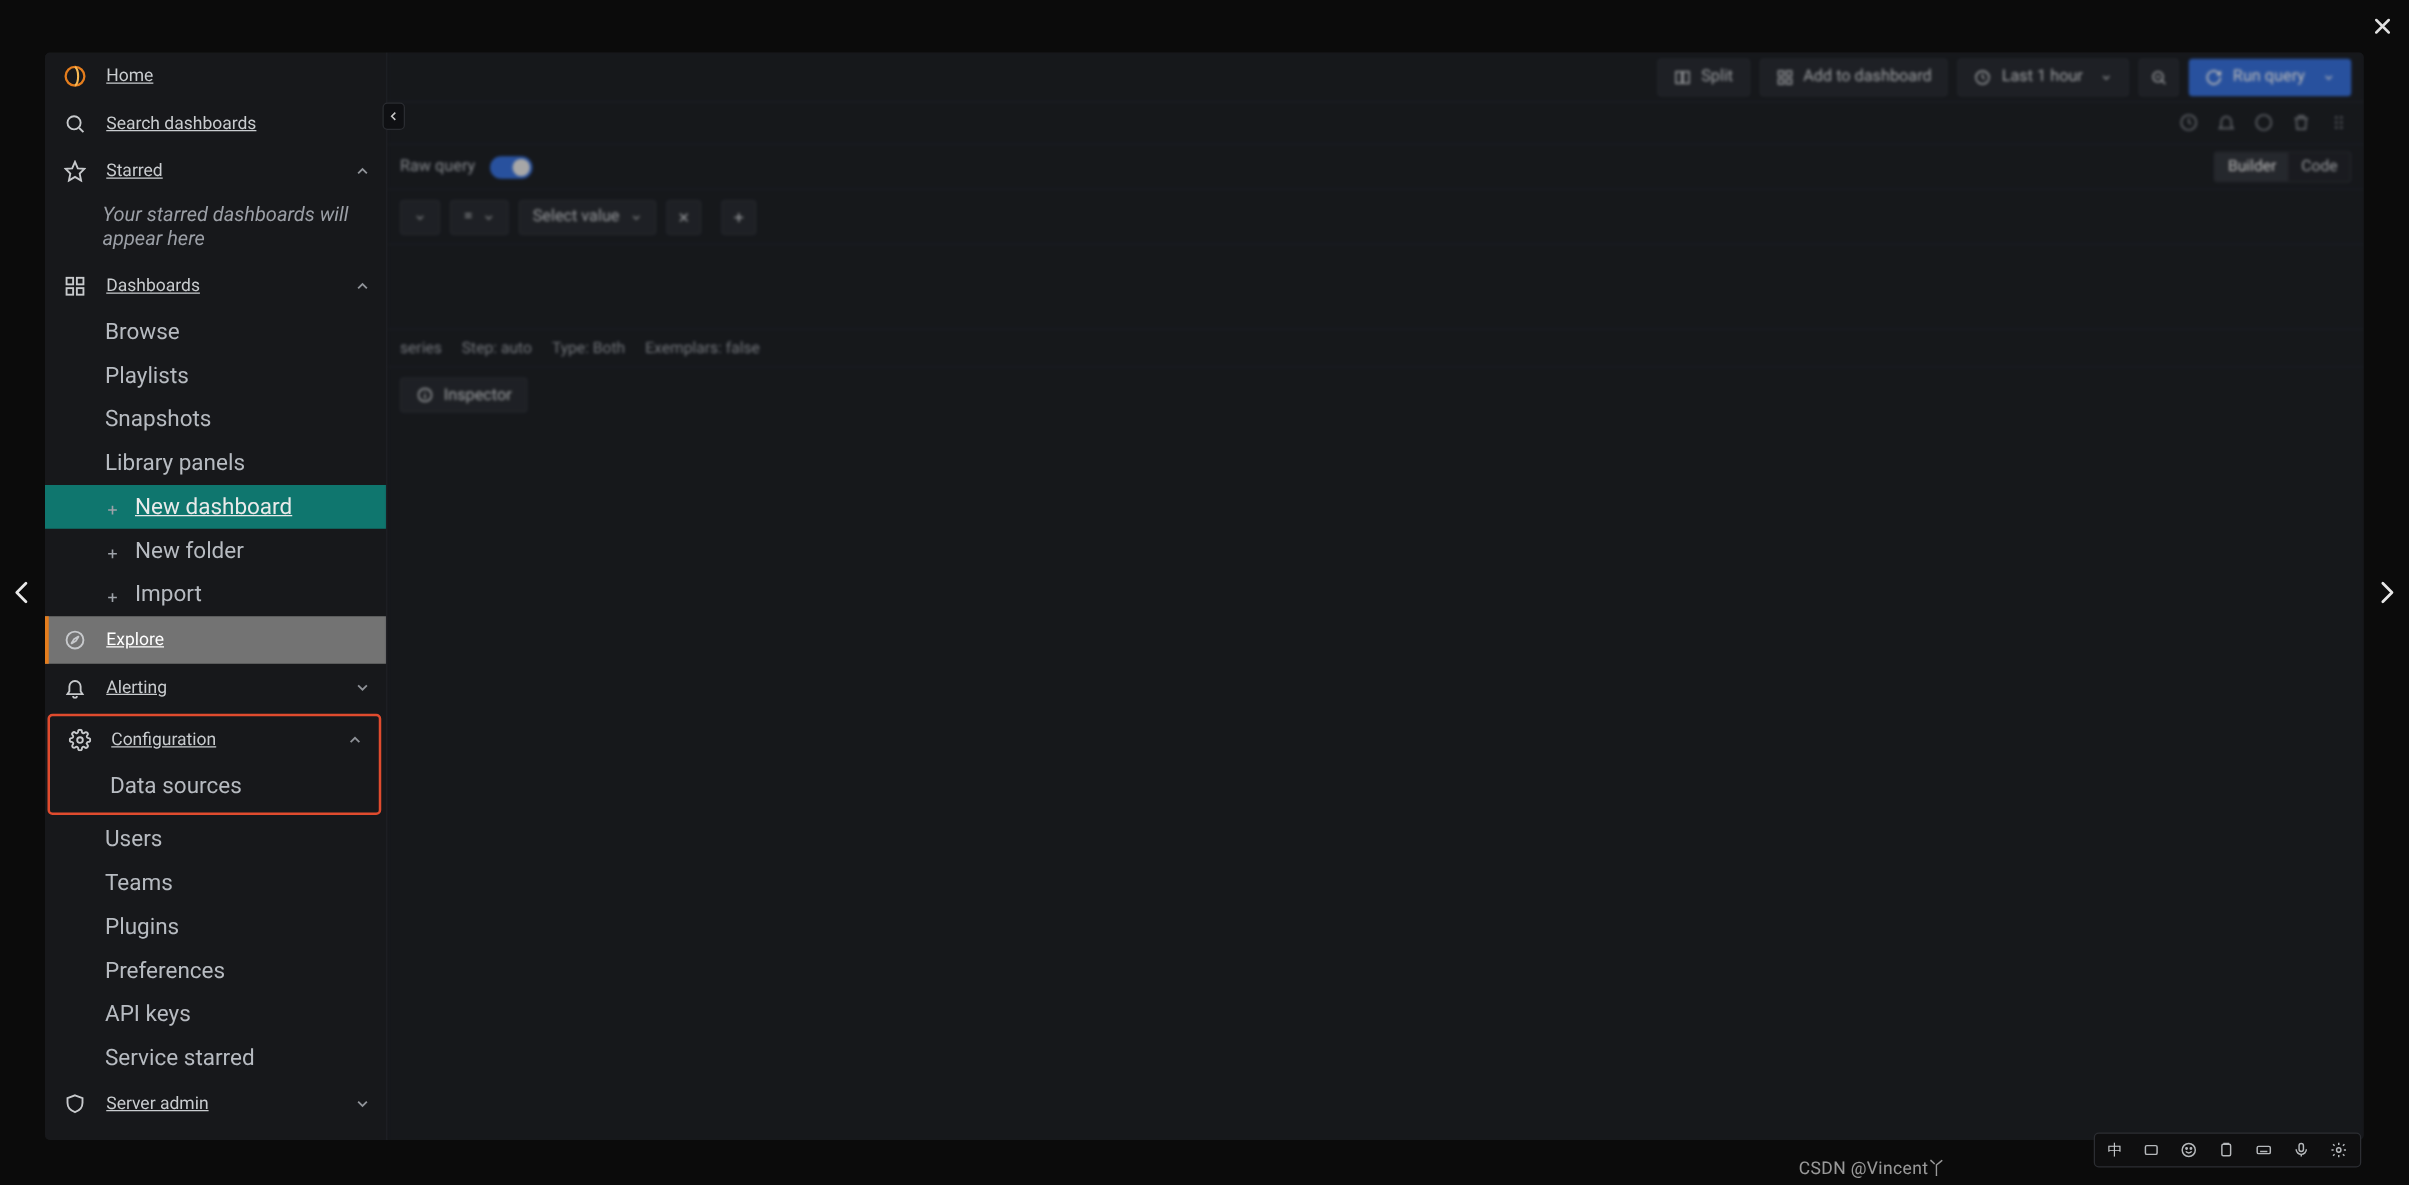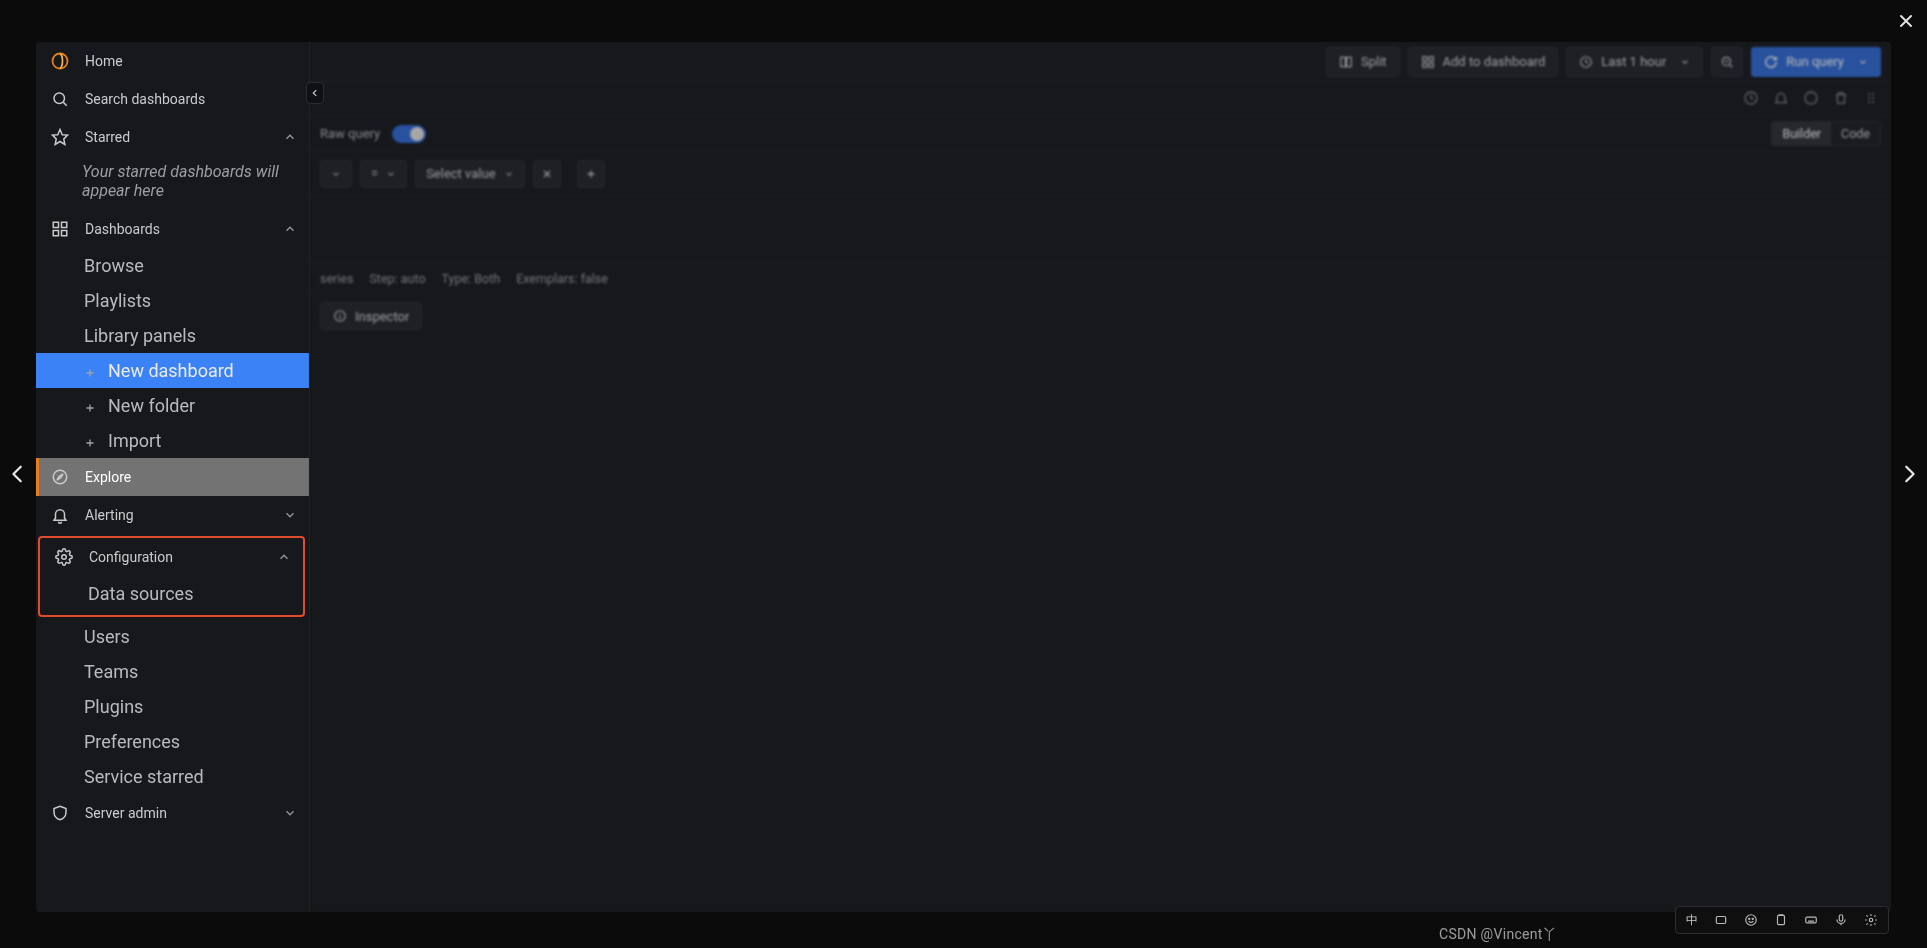--- a/index.html
+++ b/index.html
@@ -40,36 +40,36 @@
   }
   .sidebar-scroll {
     position: absolute; inset: 0; overflow-y: auto;
   }
   .nav-row {
     display: flex; align-items: center; gap: 14px;
     padding: 8px 12px 8px 10px; min-height: 38px;
     color: #c9cccf; font-size: 14px; cursor: pointer;
     border-left: 3px solid transparent;
   }
-  .nav-row .label { flex: 1; }
+  .nav-row .label { flex: 1; text-decoration: underline; }
   .nav-row.active { border-left-color: #e57d1d; background: #737373; color: #fff; }
 
   .nav-icon { width: 22px; display:flex; align-items:center; justify-content:center; color:#c7c9cc; }
   .chev-toggle { color: #8e9197; }
 
   .nav-hint {
     padding: 6px 14px 10px 46px; color: #9b9fa6; font-style: italic; font-size: 16px;
   }
 
   .sub-item {
     display: flex; align-items: flex-end; gap: 10px;
     padding: 7px 12px 7px 48px; min-height: 30px;
     color: #b7bbc1; font-size: 18px; cursor: pointer;
   }
-  .sub-item.highlight { background: #3b82f6; color: #eaeaea; }
+  .sub-item.highlight { background: #0f766e; color: #eaeaea; text-decoration: underline; }
   .sub-plus { width: 14px; height: 14px; color:#9ea2a9; }
 
   .config-highlight-box {
     border: 2px solid #e04b2e; border-radius: 4px;
     margin: 2px 4px 2px 2px; padding-bottom: 4px;
   }
 
   
   .sidebar-collapse {
     position: absolute; left: 270px; top: 40px; width: 18px; height: 22px;
@@ -238,20 +238,23 @@
               </svg>
           </span>
         </div>
         <div class="sub-item">
             <span>Browse</span>
           </div>
         <div class="sub-item">
             <span>Playlists</span>
           </div>
         <div class="sub-item">
+            <span>Snapshots</span>
+          </div>
+        <div class="sub-item">
             <span>Library panels</span>
           </div>
         <div class="sub-item highlight">
           <span class="sub-plus">
               <svg width="12" height="12" viewBox="0 0 24 24" fill="none" stroke="currentColor" stroke-width="2.6">
                 <path d="M12 5v14M5 12h14"></path>
               </svg>
             </span>
           <span>New dashboard</span>
         </div>
@@ -320,20 +323,23 @@
             <span>Users</span>
           </div>
         <div class="sub-item">
             <span>Teams</span>
           </div>
         <div class="sub-item">
             <span>Plugins</span>
           </div>
         <div class="sub-item">
             <span>Preferences</span>
+          </div>
+        <div class="sub-item">
+            <span>API keys</span>
           </div>
         <div class="sub-item">
             <span>Service starred</span>
           </div>
 
         <div class="nav-row">
           <span class="nav-icon">
             <svg width="18" height="18" viewBox="0 0 24 24" fill="none" stroke="currentColor" stroke-width="2">
                 <path d="M12 3l8 3v5c0 5-3.5 8.5-8 10-4.5-1.5-8-5-8-10V6z"></path>
               </svg>

